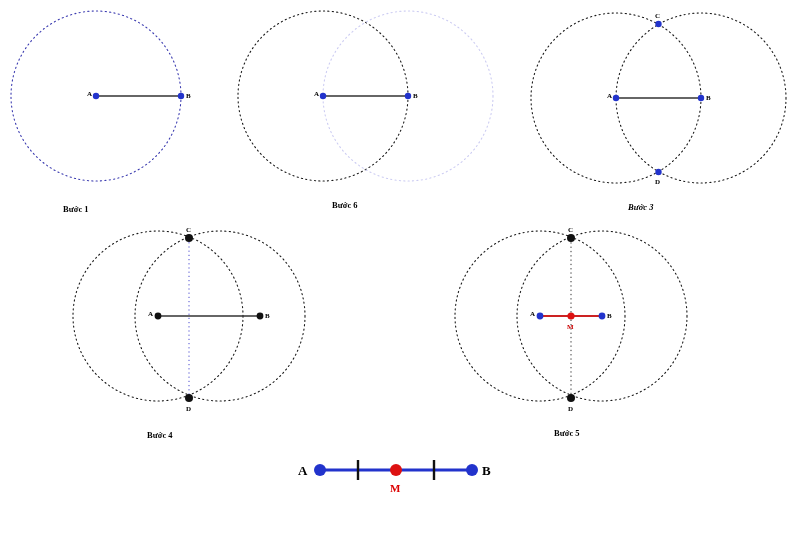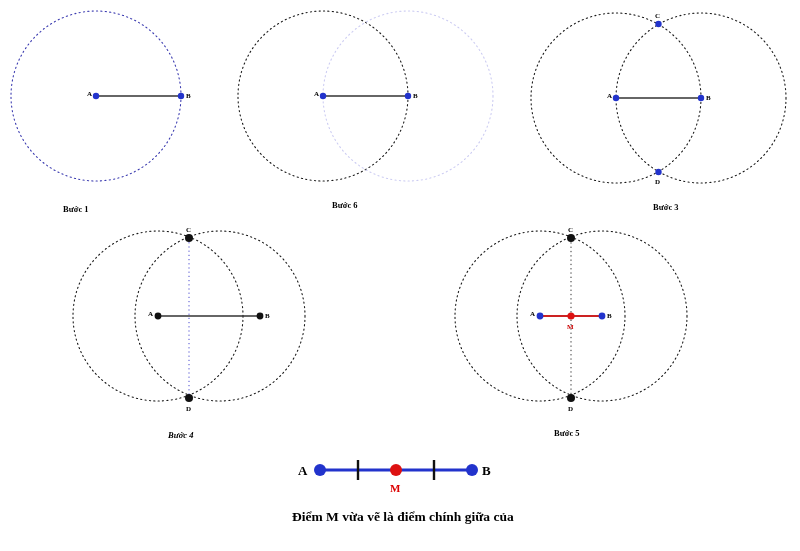--- a/index.html
+++ b/index.html
@@ -85,39 +85,39 @@
       <circle cx="60" cy="92" r="3.2" fill="#2233cc"></circle>
       <circle cx="145" cy="92" r="3.2" fill="#2233cc"></circle>
       <circle cx="102.5" cy="18" r="3.2" fill="#2233cc"></circle>
       <circle cx="102.5" cy="166" r="3.2" fill="#2233cc"></circle>
       <text class="lbl" x="51" y="92">A</text>
       <text class="lbl" x="150" y="94">B</text>
       <text class="lbl" x="99" y="12">C</text>
       <text class="lbl" x="99" y="178">D</text>
     </svg>
   </div>
-  <div class="caption" style="left:653px;top:202px;">Bước 3</div>
+  <div class="caption" style="left:628px;top:202px;font-style:italic;">Bước 3</div>
 
   <div class="step" style="left:80px;top:228px;">
     <svg width="250" height="192" viewBox="0 0 250 192">
       <circle cx="78" cy="88" r="85" fill="none" stroke="#1a1a1a" stroke-width="1.1" stroke-dasharray="1.2 3.2" stroke-linecap="round"></circle>
       <circle cx="140" cy="88" r="85" fill="none" stroke="#1a1a1a" stroke-width="1.1" stroke-dasharray="1.2 3.2" stroke-linecap="round"></circle>
       <line x1="109" y1="10" x2="109" y2="170" stroke="#4b4bd0" stroke-width="1" stroke-dasharray="1.2 3"></line>
       <line x1="78" y1="88" x2="180" y2="88" stroke="#333333" stroke-width="1.7"></line>
       <circle cx="78" cy="88" r="3.4" fill="#111111"></circle>
       <circle cx="180" cy="88" r="3.4" fill="#111111"></circle>
       <circle cx="109" cy="10" r="4" fill="#111111"></circle>
       <circle cx="109" cy="170" r="4" fill="#111111"></circle>
       <text class="lbl" x="68" y="88">A</text>
       <text class="lbl" x="185" y="90">B</text>
       <text class="lbl" x="106" y="4">C</text>
       <text class="lbl" x="106" y="183">D</text>
     </svg>
   </div>
-  <div class="caption" style="left:168px;top:430px;font-style:italic;">Bước 4</div>
+  <div class="caption" style="left:147px;top:430px;">Bước 4</div>
 
   <div class="step" style="left:462px;top:228px;">
     <svg width="250" height="192" viewBox="0 0 250 192">
       <circle cx="78" cy="88" r="85" fill="none" stroke="#1a1a1a" stroke-width="1.1" stroke-dasharray="1.2 3.2" stroke-linecap="round"></circle>
       <circle cx="140" cy="88" r="85" fill="none" stroke="#1a1a1a" stroke-width="1.1" stroke-dasharray="1.2 3.2" stroke-linecap="round"></circle>
       <line x1="109" y1="10" x2="109" y2="170" stroke="#333333" stroke-width="1" stroke-dasharray="1.3 3"></line>
       <line x1="78" y1="88" x2="140" y2="88" stroke="#cc2222" stroke-width="1.8"></line>
       <circle cx="78" cy="88" r="3.4" fill="#2233cc"></circle>
       <circle cx="140" cy="88" r="3.4" fill="#2233cc"></circle>
       <circle cx="109" cy="88" r="3.6" fill="#dd1111"></circle>
@@ -140,16 +140,15 @@
       <circle cx="38" cy="22" r="6" fill="#2233cc"></circle>
       <circle cx="190" cy="22" r="6" fill="#2233cc"></circle>
       <circle cx="114" cy="22" r="6" fill="#dd1111"></circle>
       <text class="big-lbl" x="16" y="27">A</text>
       <text class="big-lbl" x="200" y="27">B</text>
       <text class="big-lbl big-lbl-red" x="108" y="44">M</text>
     </svg>
   </div>
 
   <div class="conclusion">
-    <div>Điểm M vừa vẽ là điểm chính giữa của</div>
   </div>
 
 </div>
 
 </body></html>

